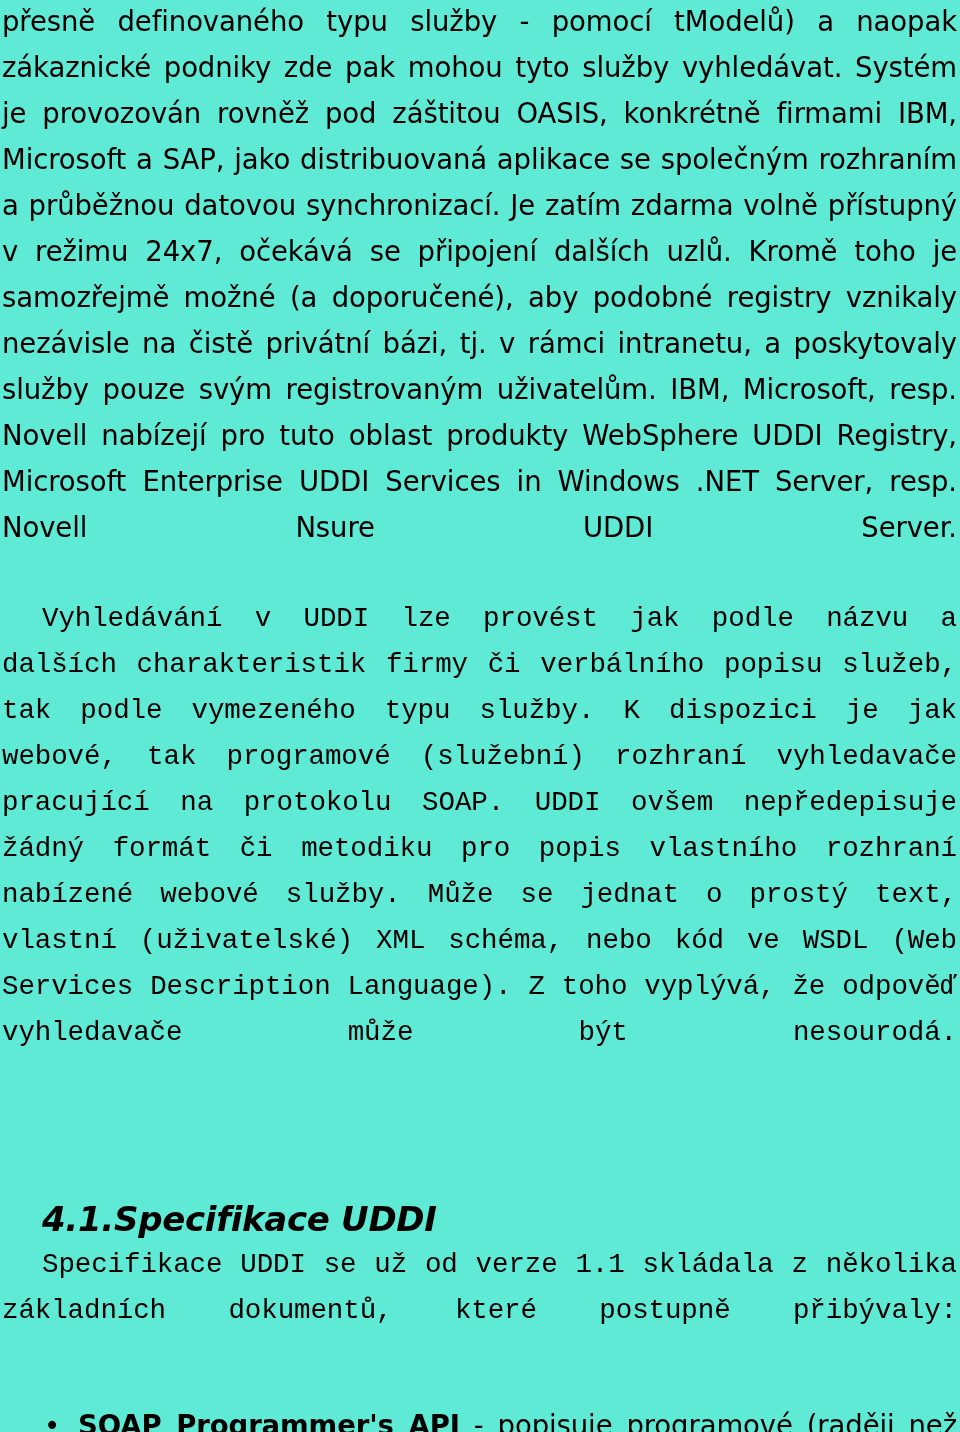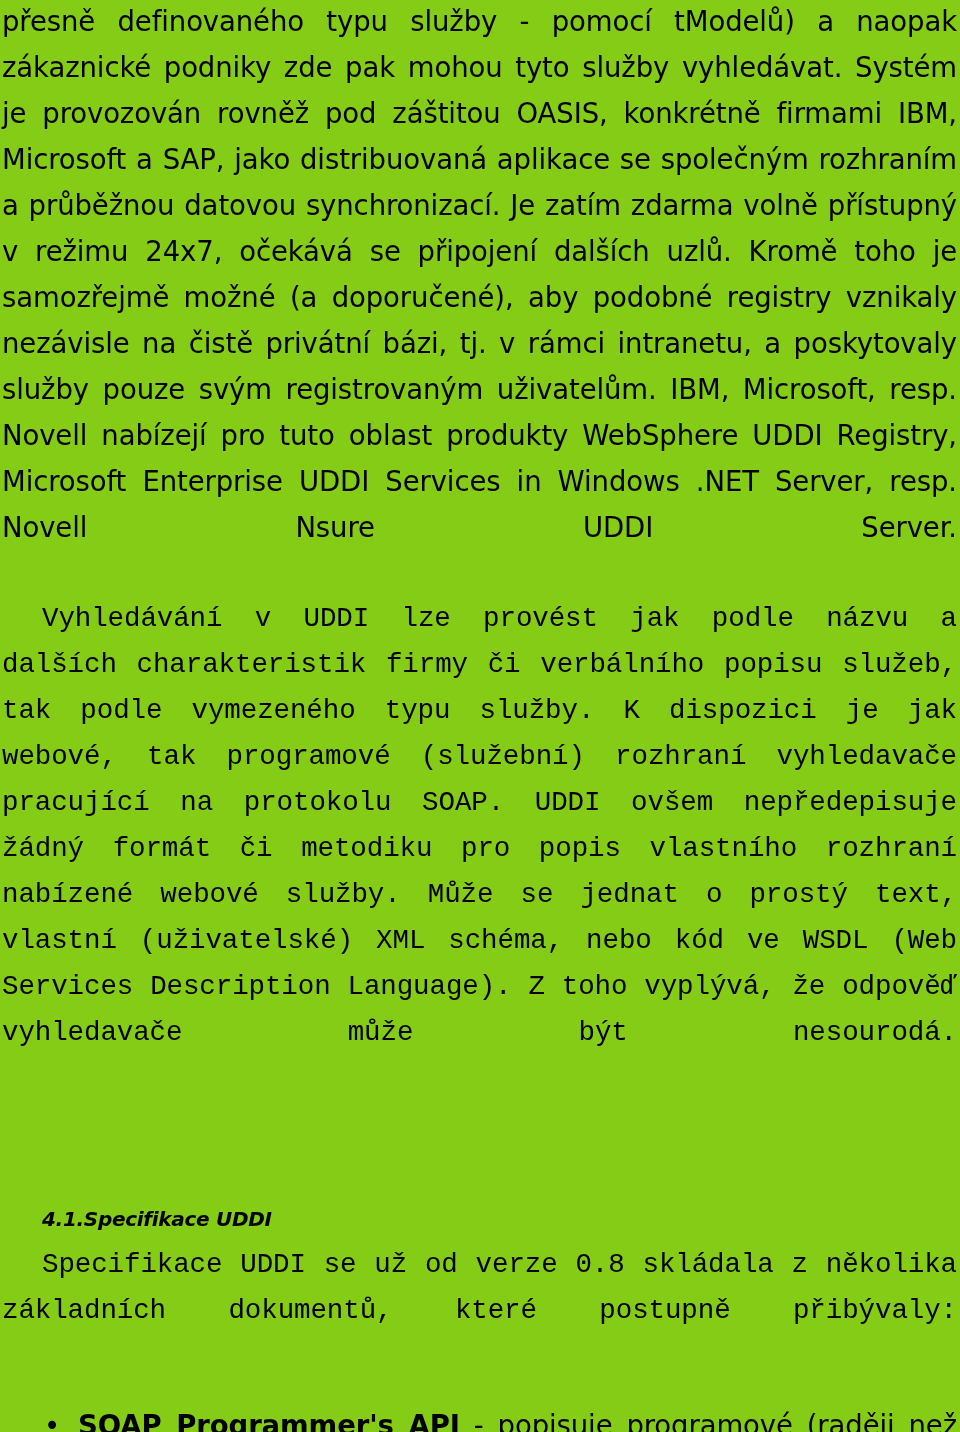--- a/index.html
+++ b/index.html
@@ -11,21 +11,21 @@
     width: 960px;
     height: 1432px;
     overflow: hidden;
     font-family: "DejaVu Sans", sans-serif;
     color: #000000;
   }
   .page {
     position: relative;
     width: 960px;
     height: 1432px;
-    background: #84cc16;
+    background: #5eead4;
     box-sizing: border-box;
   }
   .textblock {
     position: absolute;
     left: 2px;
     top: -2px;
     width: 955px;
   }
   p.body {
     margin: 0;
@@ -35,21 +35,21 @@
     text-justify: inter-word;
     letter-spacing: -0.1px;
     word-spacing: 0px;
   }
   p.indent {
     text-indent: 40px;
     font-family: Liberation Mono, monospace;
   }
   .heading {
     margin: 0;
-    font-size: 20px;
+    font-size: 34px;
     line-height: 46px;
     font-weight: bold;
     font-style: italic;
     padding-left: 40px;
     letter-spacing: -0.3px;
   }
   .spacer-lg {
     height: 94px;
   }
   .spacer-md {
@@ -94,21 +94,21 @@
   <div class="textblock">
 
     <p class="body">přesně definovaného typu služby - pomocí tModelů) a naopak zákaznické podniky zde pak mohou tyto služby vyhledávat. Systém je provozován rovněž pod záštitou OASIS, konkrétně firmami IBM, Microsoft a SAP, jako distribuovaná aplikace se společným rozhraním a průběžnou datovou synchronizací. Je zatím zdarma volně přístupný v režimu 24x7, očekává se připojení dalších uzlů. Kromě toho je samozřejmě možné (a doporučené), aby podobné registry vznikaly nezávisle na čistě privátní bázi, tj. v rámci intranetu, a poskytovaly služby pouze svým registrovaným uživatelům. IBM, Microsoft, resp. Novell nabízejí pro tuto oblast produkty WebSphere UDDI Registry, Microsoft Enterprise UDDI Services in Windows .NET Server, resp. Novell Nsure UDDI Server.</p>
 
     <p class="body indent">Vyhledávání v UDDI lze provést jak podle názvu a dalších charakteristik firmy či verbálního popisu služeb, tak podle vymezeného typu služby. K dispozici je jak webové, tak programové (služební) rozhraní vyhledavače pracující na protokolu SOAP. UDDI ovšem nepředepisuje žádný formát či metodiku pro popis vlastního rozhraní nabízené webové služby. Může se jednat o prostý text, vlastní (uživatelské) XML schéma, nebo kód ve WSDL (Web Services Description Language). Z toho vyplývá, že odpověď vyhledavače může být nesourodá.</p>
 
     <div class="spacer-lg"></div>
 
     <h2 class="heading">4.1.Specifikace UDDI</h2>
 
-    <p class="body indent">Specifikace UDDI se už od verze 0.8 skládala z několika základních dokumentů, které postupně přibývaly:</p>
+    <p class="body indent">Specifikace UDDI se už od verze 1.1 skládala z několika základních dokumentů, které postupně přibývaly:</p>
 
     <div class="spacer-md"></div>
 
     <ul class="bullets">
       <li>
         <span class="bullet-dot">•</span><span class="b">SOAP Programmer's API</span><span> - popisuje programové (raději než "programátorské" - pozn.překl.) rozhraní UDDI, které je závazné pro každý UDDI registr. Tedy vlastně metody, kterým odpovídají příslušné vyměňované zprávy v protokolu SOAP. Původně (v1.0) se jednalo především o dotazovací a registrační funkce.</span>
       </li>
 
     </ul>
 

